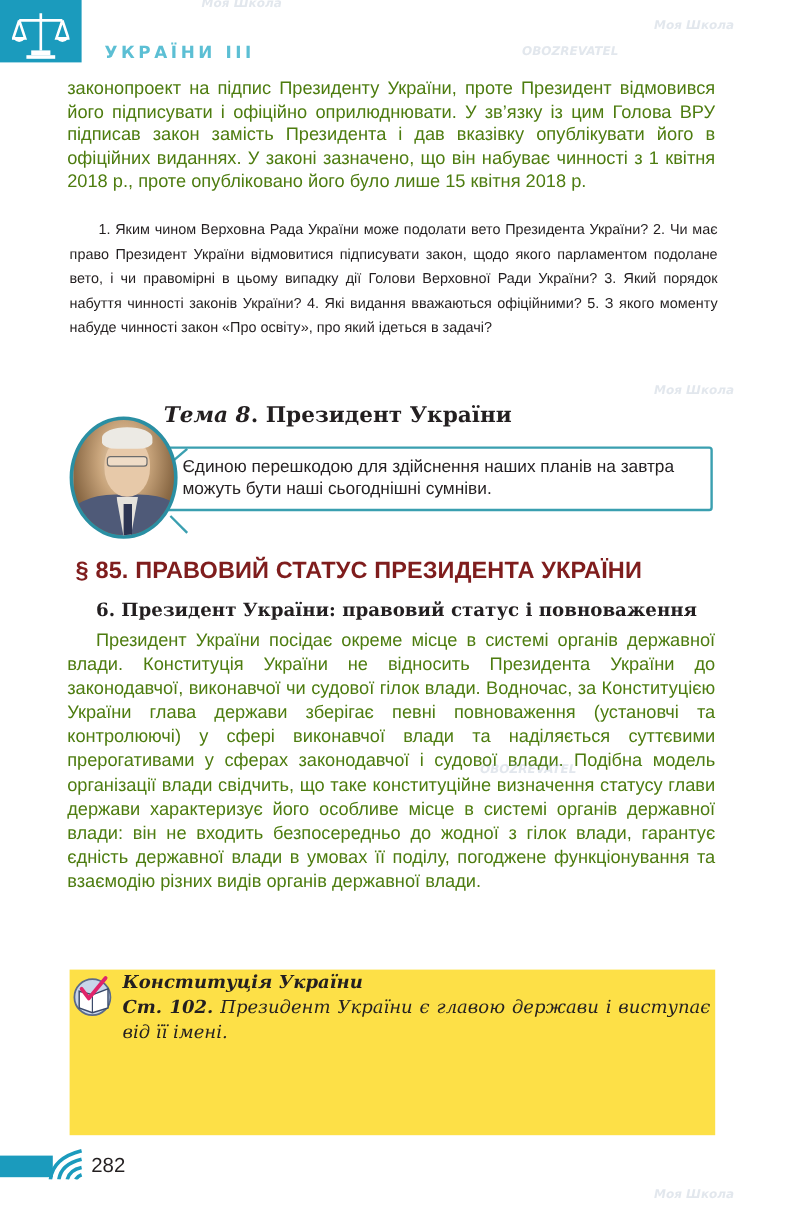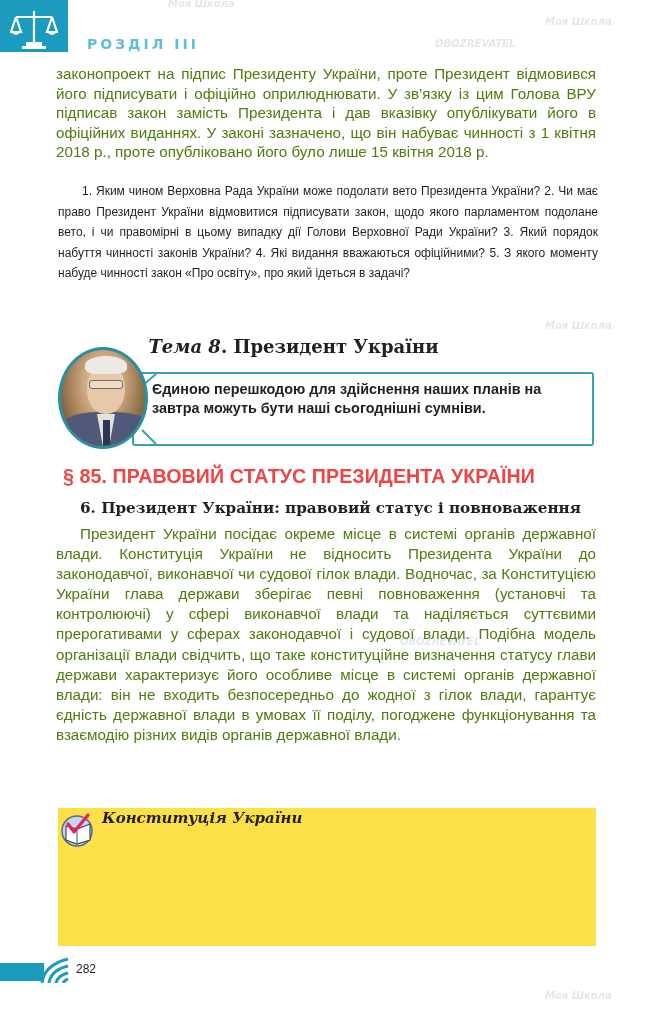--- a/index.html
+++ b/index.html
@@ -26,32 +26,32 @@
   .text .indent { text-indent: 24px; }
 
   .questions {
     position: absolute; left: 58px; top: 181px; width: 540px;
     font-family: "Liberation Sans", sans-serif; font-size: 12px;
     line-height: 20.5px; text-align: justify; color: #231f20;
   }
   .questions p { text-indent: 24px; }
 
   .topic-title {
-    position: absolute; left: 12px; width: 527px; top: 336px;
+    position: absolute; left: 0; width: 527px; top: 336px;
     text-align: center; font-size: 18px; font-weight: bold;
     font-family: "DejaVu Serif", serif; color: #231f20;
     padding-left: 36px;
   }
   .topic-title i { font-style: italic; }
 
   .quote-box {
-    position: absolute; left: 132px; top: 372px; width: 462px; height: 74px;
+    position: absolute; left: 132px; top: 372px; width: 462px; height: 54px;
     border: 2px solid #3a9fb0; border-radius: 3px; background: #fff;
     padding: 6px 10px 0 18px;
-    font-family: "Liberation Sans", sans-serif; font-size: 14.4px; line-height: 19px; font-weight: bold;
+    font-family: "Liberation Sans", sans-serif; font-size: 14.4px; line-height: 19px;
   }
   .quote-author {
     position: absolute; right: 10px; bottom: 5px;
     font-style: italic; font-size: 13px;
   }
   .portrait {
     position: absolute; left: 58px; top: 347px; width: 90px; height: 102px;
     border-radius: 50%; border: 3px solid #2a8fa3; overflow: hidden;
     background: radial-gradient(ellipse at 50% 35%, #e8d9c2 0%, #c9a57c 35%, #8b6a46 70%, #5c4630 100%);
   }
@@ -75,21 +75,21 @@
     position: absolute; left: 36px; top: 64px; width: 18px; height: 40px;
     background: #e5e2dc; clip-path: polygon(0 0,100% 0,60% 100%,40% 100%);
   }
   .portrait .tie {
     position: absolute; left: 42px; top: 70px; width: 7px; height: 34px; background: #2d3552;
   }
 
   .paragraph-heading {
     position: absolute; left: 63px; top: 465px;
     font-family: "Liberation Sans", sans-serif; font-weight: bold;
-    font-size: 19.6px; color: #ef4444; letter-spacing: 0.1px;
+    font-size: 19.6px; color: #7f1d1d; letter-spacing: 0.1px;
   }
   .sub-heading {
     position: absolute; left: 80px; top: 499px;
     font-family: "DejaVu Serif", serif; font-weight: bold;
     font-size: 15.2px; color: #231f20;
   }
 
   .constitution-box {
     position: absolute; left: 58px; top: 808px; width: 538px; height: 138px;
     background: #fde047;
@@ -103,21 +103,21 @@
   .constitution-box .cart { padding-left: 38px; }
   .constitution-box .cart b { font-weight: bold; }
   .book-icon { position: absolute; left: 2px; top: 4px; }
 
   .footer-bar {
     position: absolute; left: 0; top: 963px; width: 44px; height: 18px; background: #1b9bbd;
   }
   .footer-arcs { position: absolute; left: 38px; top: 957px; }
   .page-number {
     position: absolute; left: 76px; top: 962px;
-    font-family: "Liberation Sans", sans-serif; font-size: 12px; color: #231f20;
+    font-family: "Liberation Sans", sans-serif; font-size: 17px; color: #231f20;
   }
   .wm {
     position: absolute; font-family: "DejaVu Sans", sans-serif; font-size: 10px;
     color: rgba(150,170,190,0.28); font-style: italic; font-weight: bold;
     pointer-events: none; white-space: nowrap;
   }
 </style>
 </head>
 <body>
 
@@ -128,21 +128,21 @@
       <line x1="6" y1="9" x2="42" y2="9"></line>
       <polyline points="6,9 1,24 11,24 6,9"></polyline>
       <polyline points="42,9 37,24 47,24 42,9"></polyline>
     </g>
     <path d="M1 24 Q6 30 11 24 Z" fill="#ffffff"></path>
     <path d="M37 24 Q42 30 47 24 Z" fill="#ffffff"></path>
     <rect x="16" y="34" width="16" height="4" fill="#ffffff"></rect>
     <rect x="12" y="38" width="24" height="3" fill="#ffffff"></rect>
   </svg>
 </div>
-<div class="section-label">РОЗДІЛ III</div>
+<div class="section-label">УКРАЇНИ III</div>
 
 <div class="text" style="top:64px;">
   <p>законопроект на підпис Президенту України, проте Президент відмовився його підписувати і офіційно оприлюднювати. У зв’язку із цим Голова ВРУ підписав закон замість Президента і дав вказівку опублікувати його в офіційних виданнях. У законі зазначено, що він набуває чинності з 1 квітня 2018 р., проте опубліковано його було лише 15 квітня 2018 р.</p>
 </div>
 
 <div class="questions">
   <p>1. Яким чином Верховна Рада України може подолати вето Президента України? 2. Чи має право Президент України відмовитися підписувати закон, щодо якого парламентом подолане вето, і чи правомірні в цьому випадку дії Голови Верховної Ради України? 3. Який порядок набуття чинності законів України? 4. Які видання вважаються офіційними? 5. З якого моменту набуде чинності закон «Про освіту», про який ідеться в задачі?</p>
 </div>
 
 <div class="topic-title">
@@ -174,20 +174,21 @@
 
 <div class="constitution-box">
   <svg class="book-icon" width="38" height="36" viewBox="0 0 38 36">
     <circle cx="17" cy="19" r="15" fill="#c8d6ea" stroke="#5a6a8a" stroke-width="1.5"></circle>
     <path d="M6 14 L17 17 L30 12 L30 28 L17 32 L6 28 Z" fill="#ffffff" stroke="#3a4a6a" stroke-width="1.2"></path>
     <line x1="17" y1="17" x2="17" y2="32" stroke="#3a4a6a" stroke-width="1"></line>
     <path d="M8 12 L14 20 L28 3" fill="none" stroke="#e0246a" stroke-width="3.2" stroke-linecap="round" stroke-linejoin="round"></path>
   </svg>
   <div class="cbody">
     <div class="ctitle">Конституція України</div>
+    <div class="cart"><b>Ст. 102.</b><span> Президент України є главою держави і виступає від її імені.</span></div>
   </div>
 </div>
 
 <div class="footer-bar"></div>
 <svg class="footer-arcs" width="34" height="26" viewBox="0 0 34 26">
   <path d="M4 26 Q6 8 30 2" fill="none" stroke="#1b9bbd" stroke-width="3"></path>
   <path d="M11 26 Q13 13 30 9" fill="none" stroke="#1b9bbd" stroke-width="3"></path>
   <path d="M18 26 Q20 18 30 16" fill="none" stroke="#1b9bbd" stroke-width="3"></path>
   <path d="M25 26 Q27 23 30 22" fill="none" stroke="#1b9bbd" stroke-width="3"></path>
 </svg>

